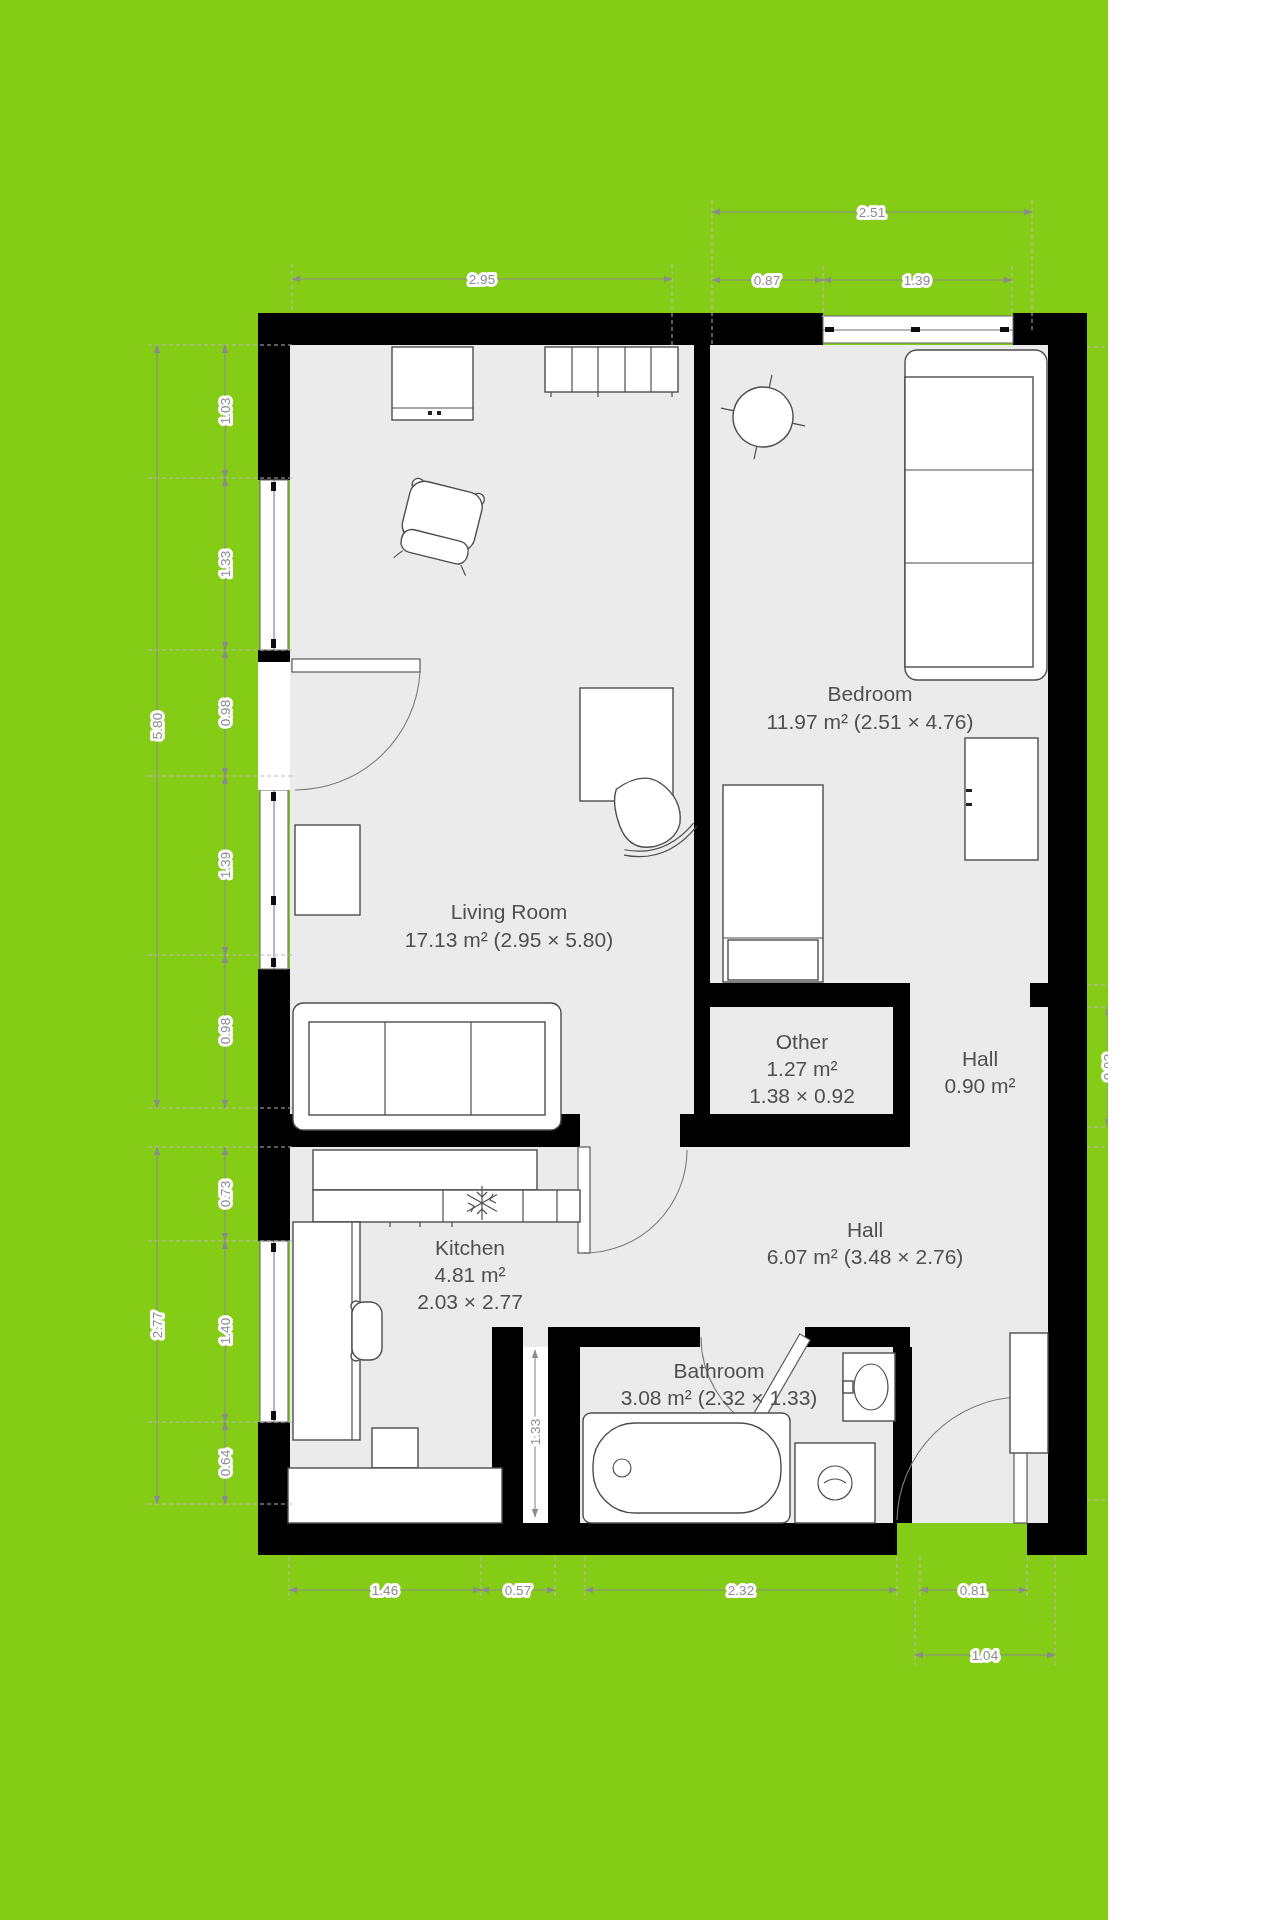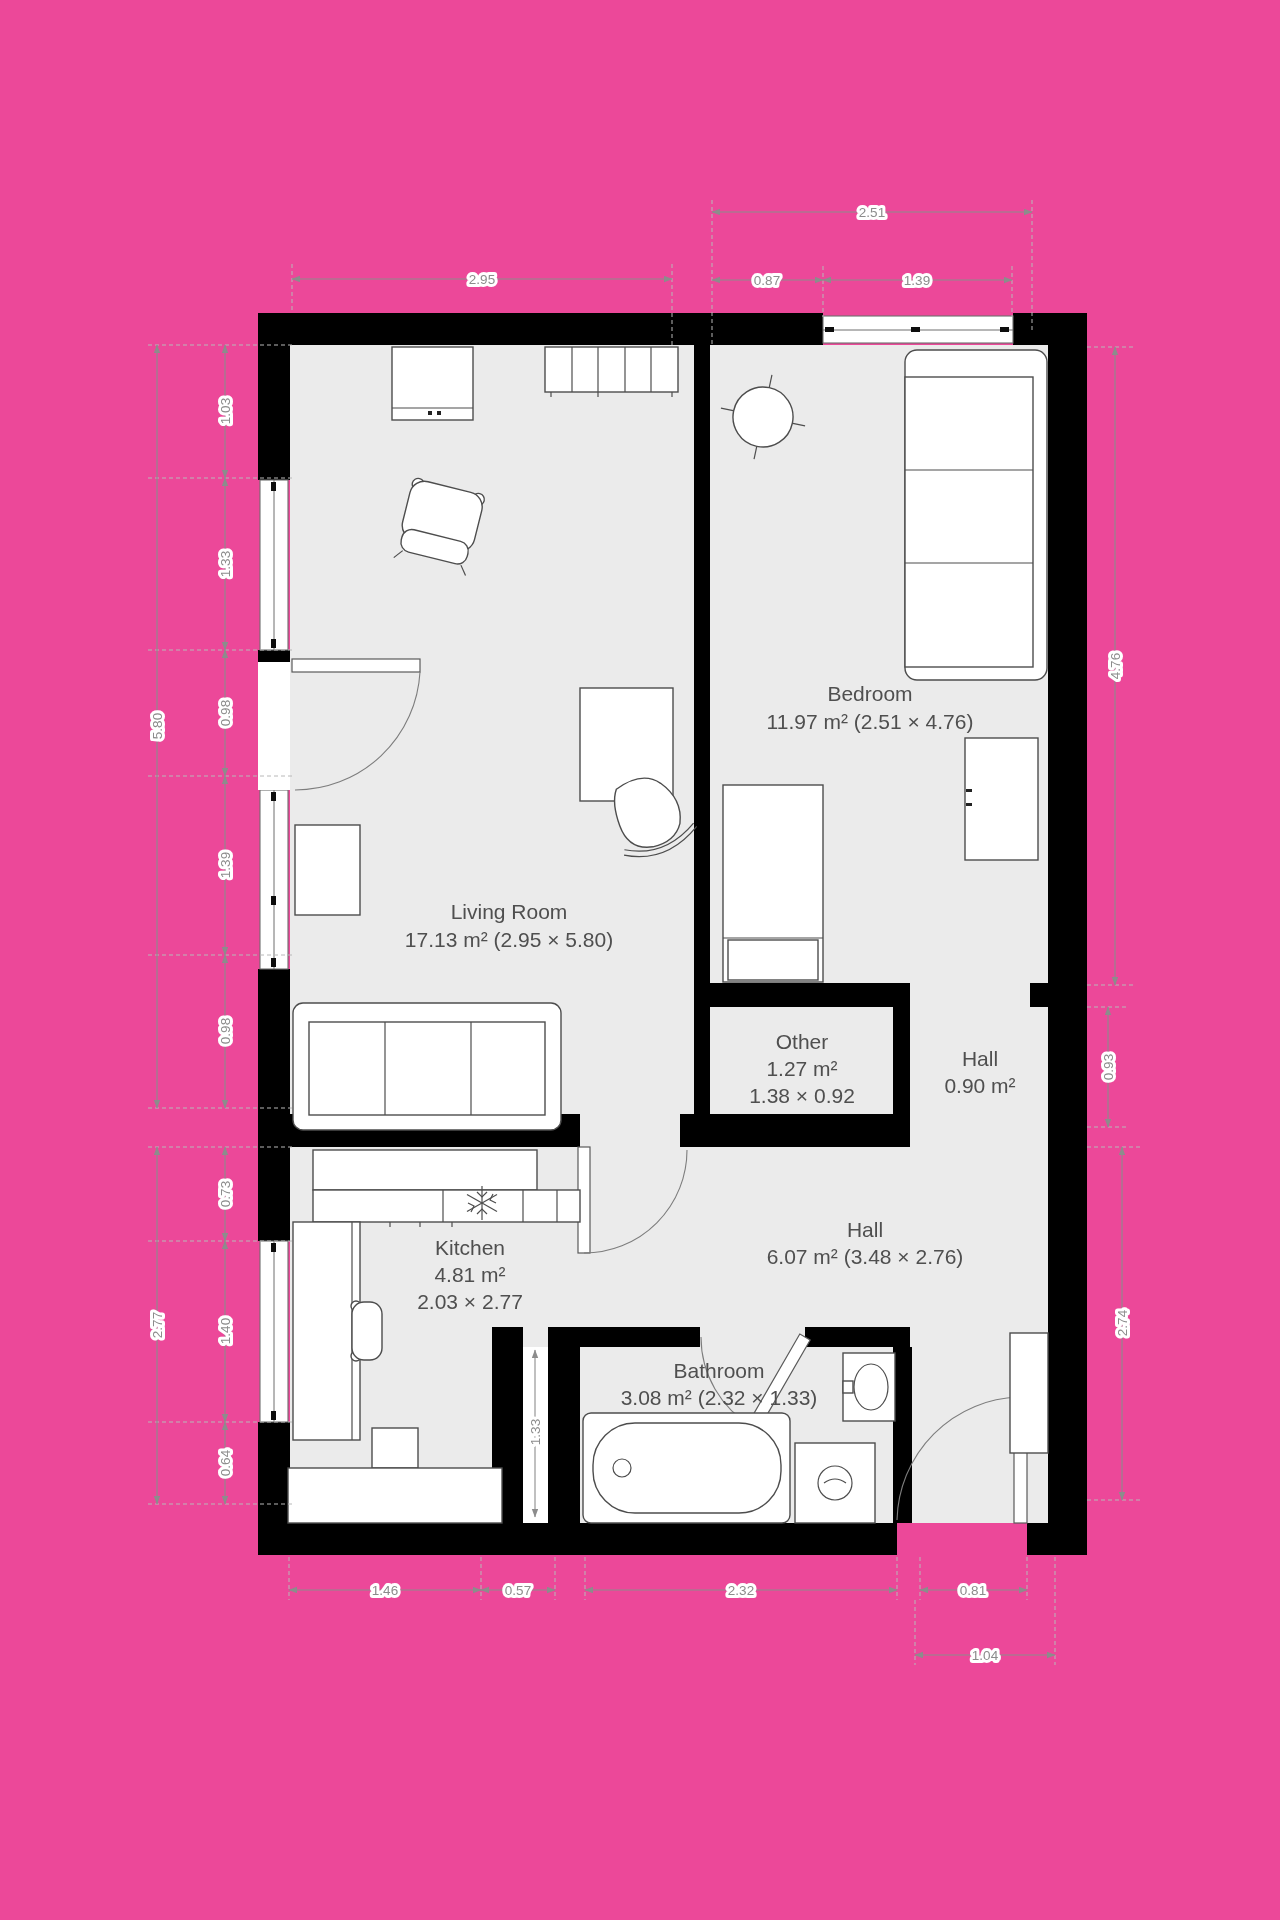--- a/index.html
+++ b/index.html
@@ -1,16 +1,16 @@
 <!DOCTYPE html>
 <html><head>
 <meta charset="utf-8">
 <style>
   html,body{margin:0;padding:0;background:#ffffff;}
-  #stage{position:relative;width:1280px;height:1920px;background:#ec4899;overflow:hidden;
+  #stage{position:relative;width:1108px;height:1920px;background:#84cc16;overflow:hidden;
          font-family:"Liberation Sans", sans-serif;}
   svg{display:block}
   .wall{fill:#000000;stroke:none}
   .floor{fill:#ebebeb;stroke:none}
   .slot{fill:#ffffff;stroke:none}
   .furn{fill:#ffffff;stroke:#4d4d4d;stroke-width:1.4}
   .furnline{fill:none;stroke:#4d4d4d;stroke-width:1.2}
   .furndark{fill:#222;stroke:none}
   .win{fill:#ffffff;stroke:#6e6e6e;stroke-width:1.1}
   .winline{fill:none;stroke:#6e6e6e;stroke-width:1}

